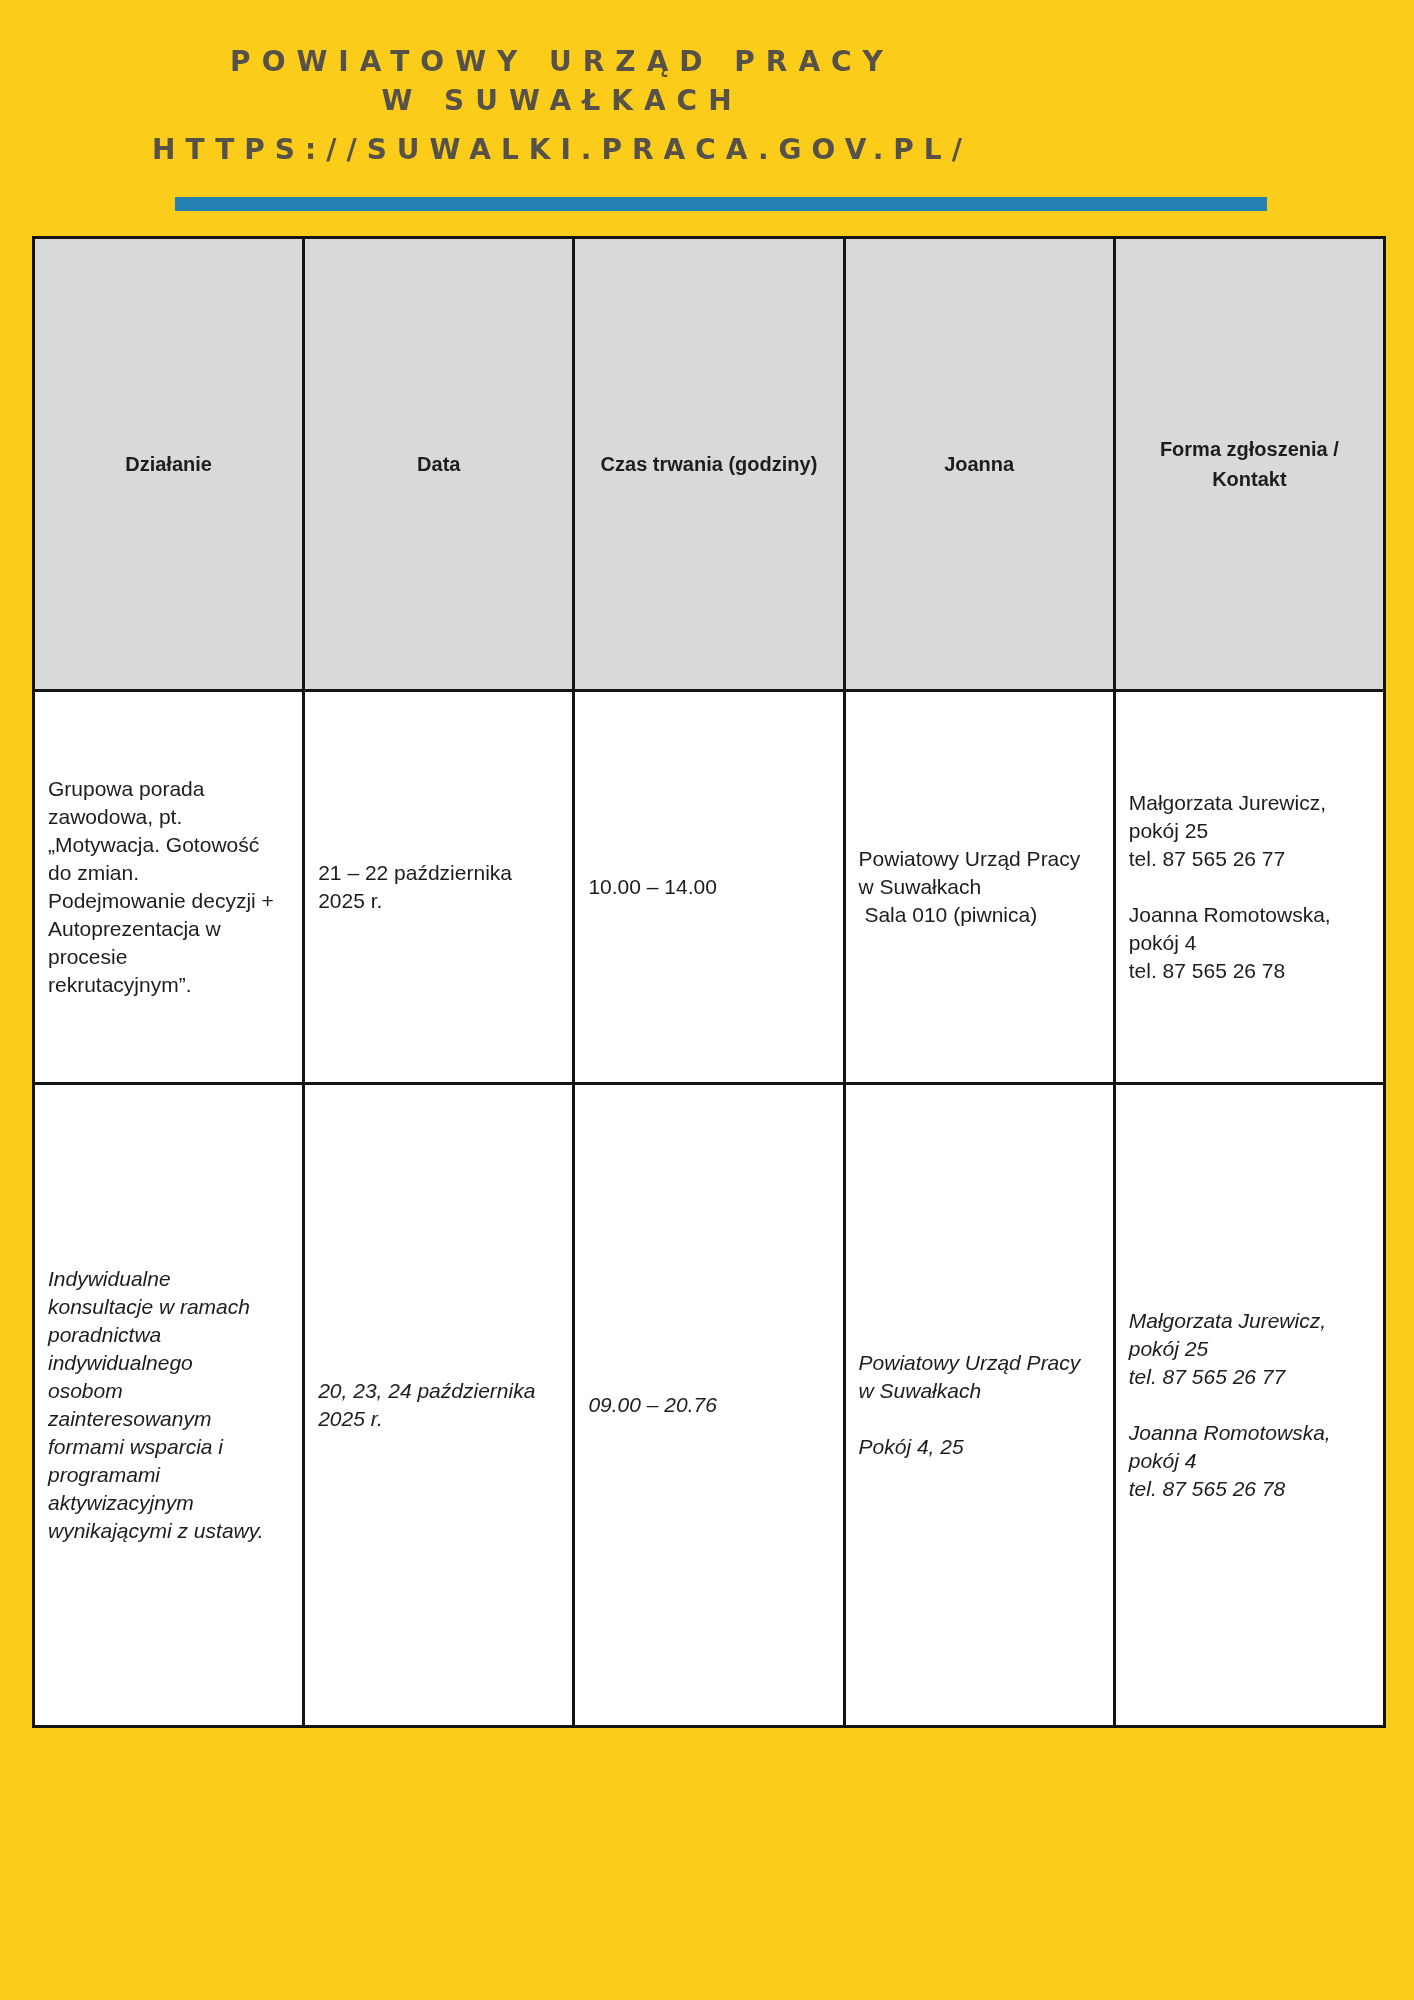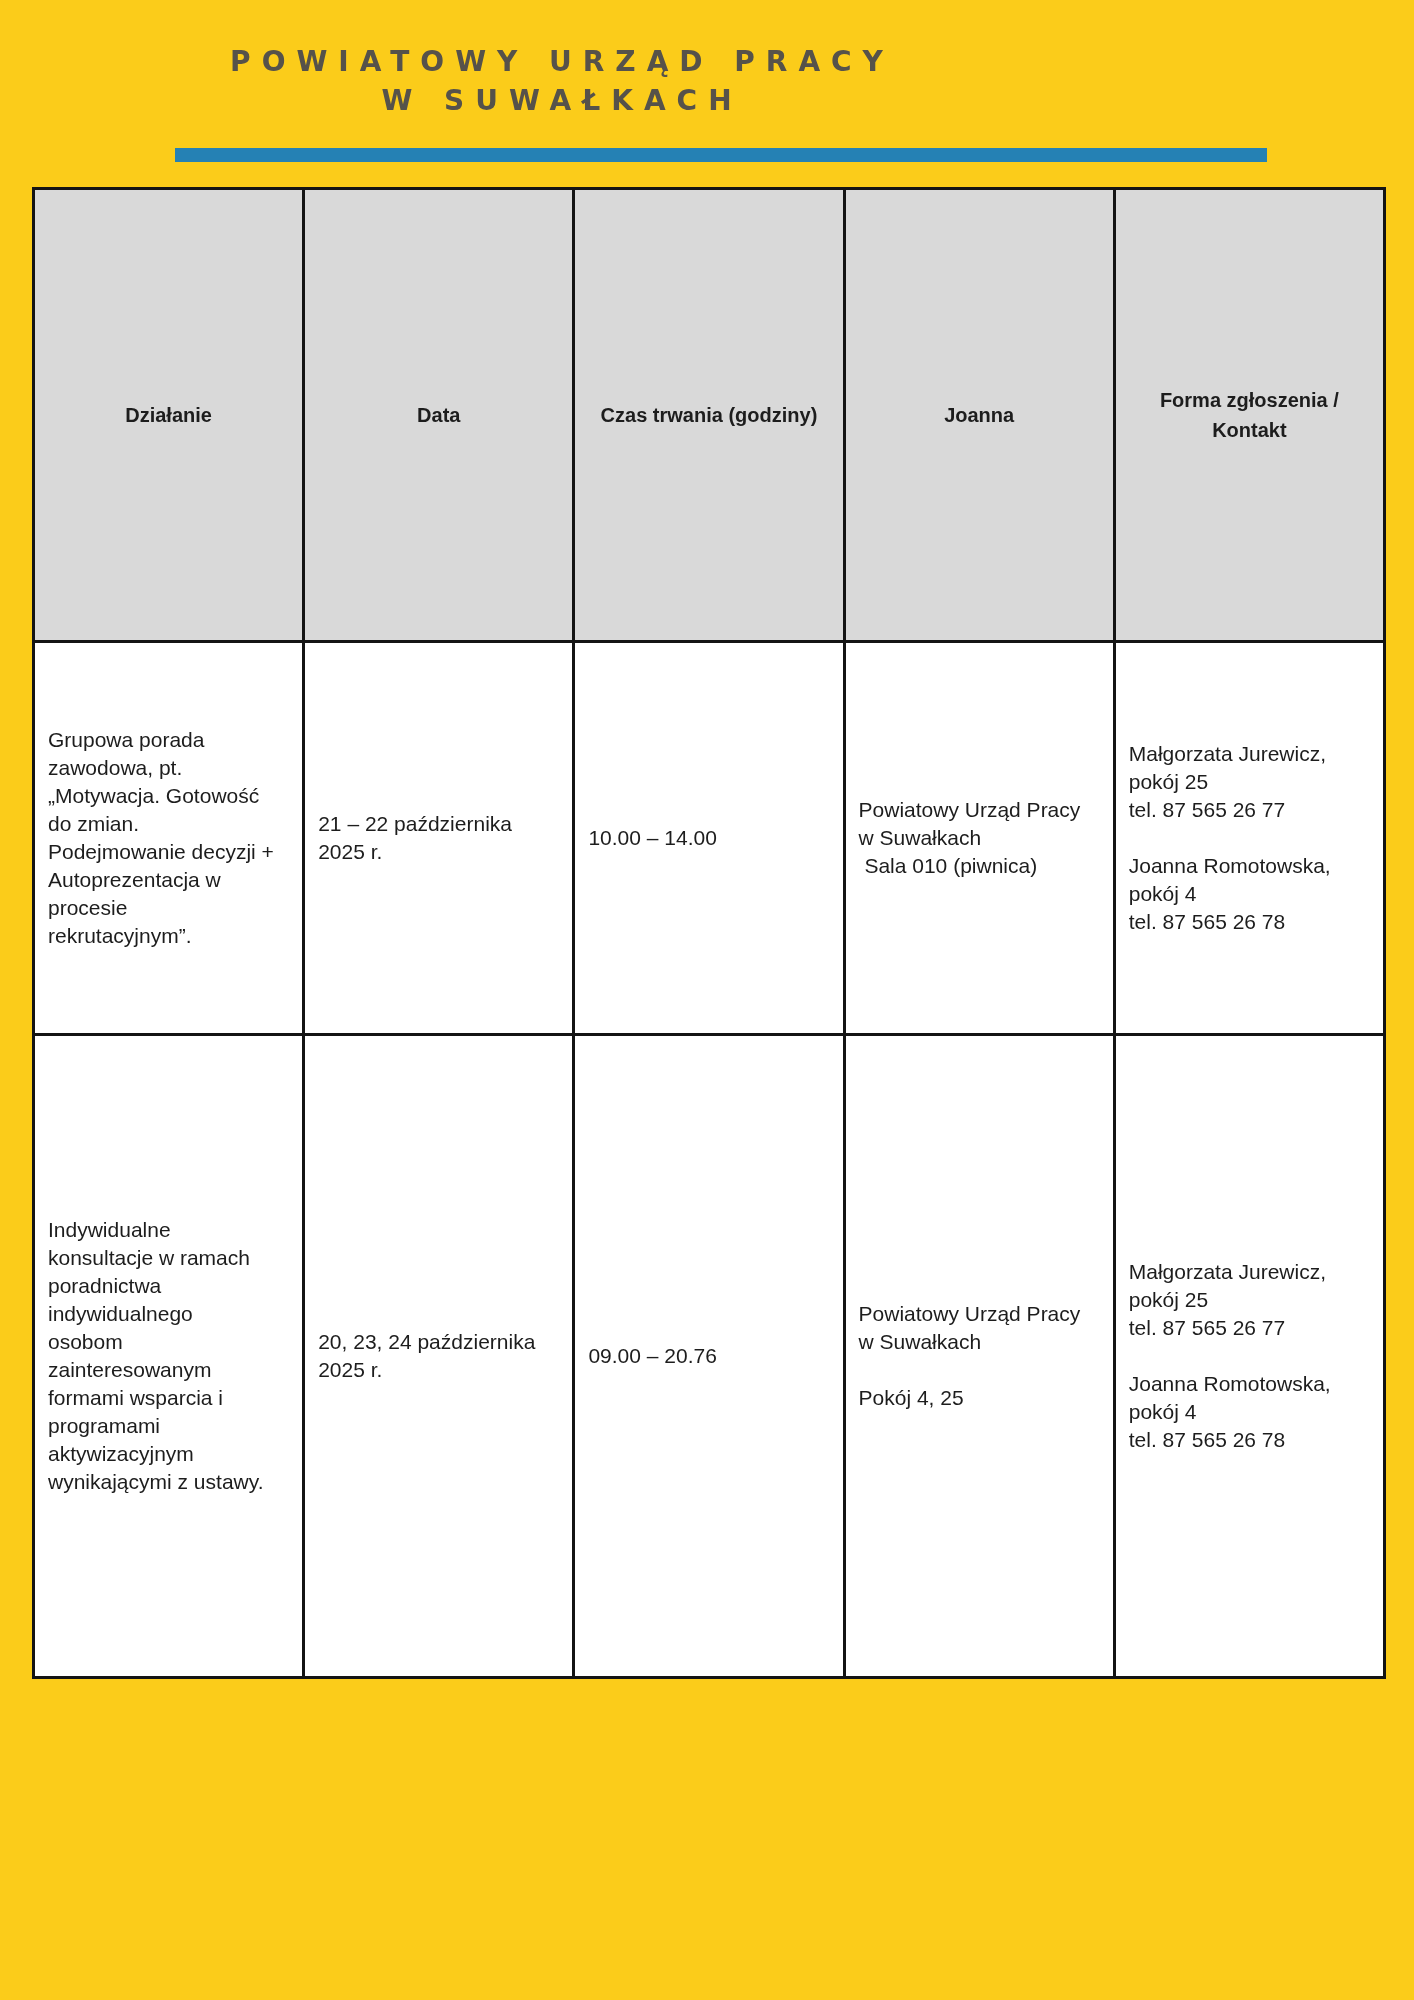--- a/index.html
+++ b/index.html
@@ -62,20 +62,21 @@
     width: 20%;
   }
   tr.header-row {
     height: 453px;
   }
   tr.body-row-1 {
     height: 393px;
   }
   tr.body-row-2 {
     height: 643px;
+    font-style: italic;
   }
   table.schedule th {
     background: #D9D9D9;
     font-size: 20px;
     font-weight: 700;
     color: #1D1D1D;
     text-align: center;
     line-height: 30px;
     padding: 0 14px;
     white-space: pre-line;
@@ -91,20 +92,21 @@
   }
 </style>
 </head>
 <body>
 
 <div class="page">
 
   <div class="header-block">
     <div class="hline">POWIATOWY URZĄD PRACY</div>
     <div class="hline">W SUWAŁKACH</div>
+    <div class="hline url">HTTPS://SUWALKI.PRACA.GOV.PL/</div>
     <div class="divider-bar"></div>
   </div>
 
   <table class="schedule">
     <colgroup>
       <col>
         <col>
         <col>
         <col>
         <col>

